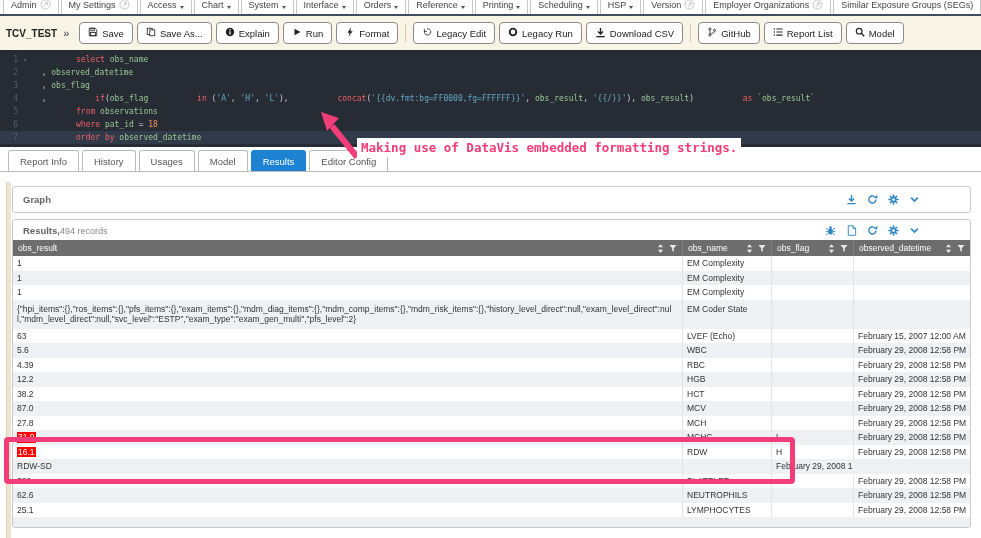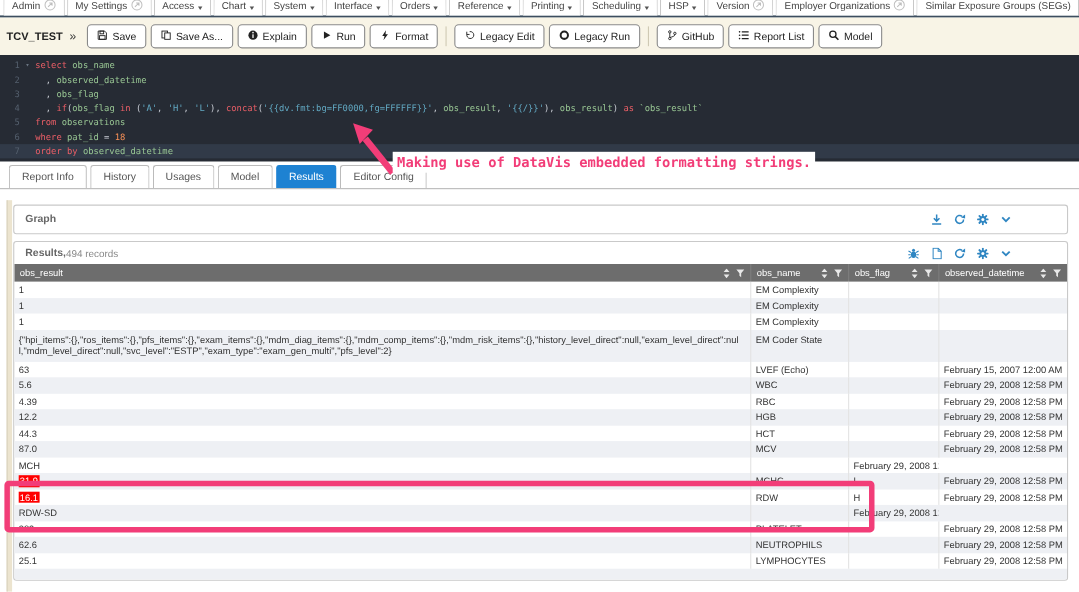--- a/index.html
+++ b/index.html
@@ -30,21 +30,21 @@
   .tb-sep { width: 1px; height: 18px; background: #cfc9b4; margin: 0 3px; }
 
   
   #editor { background: #262b34; height: 97px; padding: 3px 0 0 0; cursor: text; }
   .ed-line { display: flex; font-family: "DejaVu Sans Mono", monospace; font-size: 8px;
     line-height: 13px; white-space: pre; color: #c8ccd4; }
   .ed-line.active { background: #313a48; }
   .ed-ln { width: 18px; text-align: right; color: #545f6d; flex: none; }
   .ed-fold { width: 14px; text-align: center; color: #6b7683; font-size: 6px; flex: none; }
   .ed-code { flex: 1; }
-  .kw { color: #ec5f67; } .id { color: #99c794; } .str { color: #62a9c3; }
+  .kw { color: #ec5f67; margin-left: 44px; } .id { color: #99c794; } .str { color: #62a9c3; }
   .num { color: #f99157; } .pn { color: #c8ccd4; }
 
   
   #tabstrip { height: 25px; background: #fff; border-bottom: 1px solid #b9b9b9;
     display: flex; align-items: flex-end; gap: 3px; padding: 0 0 0 8px; }
   .strip-tab { background: #fff; border: 1px solid #bbb; border-bottom: none;
     border-radius: 3px 3px 0 0; padding: 0 11px; font-size: 9.5px; color: #555;
     height: 21px; display: inline-flex; align-items: center; cursor: pointer; }
   .strip-tab.active { background: #1e82d2; border-color: #1e82d2; color: #fff; }
 
@@ -215,20 +215,27 @@
             <path d="M3 4.9 A3.8 3.8 0 1 0 6 2.1" stroke="currentColor"></path>
           </svg></span>
         <span>Legacy Edit</span>
       </button>
       <button class="tb-btn">
         <span><svg width="10" height="10" viewBox="0 0 12 12" fill="none">
             <circle cx="6" cy="6" r="4" stroke="currentColor" stroke-width="2.2"></circle>
           </svg></span>
         <span>Legacy Run</span>
       </button>
+      <button class="tb-btn">
+        <span><svg width="11" height="11" viewBox="0 0 12 12" fill="none">
+            <path d="M6 1 v6 M3.2 4.8 L6 7.6 L8.8 4.8" stroke="currentColor" stroke-width="1.5"></path>
+            <path d="M1.5 10.5 h9" stroke="currentColor" stroke-width="1.5"></path>
+          </svg></span>
+        <span>Download CSV</span>
+      </button>
       <span class="tb-sep"></span>
       <button class="tb-btn">
         <span><svg width="10" height="10" viewBox="0 0 12 12" fill="none">
             <circle cx="3.5" cy="2.4" r="1.3" stroke="currentColor"></circle>
             <circle cx="3.5" cy="9.6" r="1.3" stroke="currentColor"></circle>
             <circle cx="9" cy="4" r="1.3" stroke="currentColor"></circle>
             <path d="M3.5 3.7 v4.6 M9 5.3 C9 7.5 6 7.5 3.8 8.6" stroke="currentColor"></path>
           </svg></span>
         <span>GitHub</span>
       </button>
@@ -464,32 +471,33 @@
           <div class="td"></div>
           <div class="td">February 29, 2008 12:58 PM</div>
         </div>
         <div class="tr">
           <div class="td">12.2</div>
           <div class="td">HGB</div>
           <div class="td"></div>
           <div class="td">February 29, 2008 12:58 PM</div>
         </div>
         <div class="tr">
-          <div class="td">44.3</div>
+          <div class="td">38.2</div>
           <div class="td">HCT</div>
           <div class="td"></div>
           <div class="td">February 29, 2008 12:58 PM</div>
         </div>
         <div class="tr">
           <div class="td">87.0</div>
           <div class="td">MCV</div>
           <div class="td"></div>
           <div class="td">February 29, 2008 12:58 PM</div>
         </div>
         <div class="tr">
+          <div class="td">27.8</div>
           <div class="td">MCH</div>
           <div class="td"></div>
           <div class="td">February 29, 2008 12:58 PM</div>
         </div>
         <div class="tr">
           <div class="td"><span class="red-chip" style="background: rgb(255, 0, 0); color: rgb(255, 255, 255);">31.9</span></div>
           <div class="td">MCHC</div>
           <div class="td">L</div>
           <div class="td">February 29, 2008 12:58 PM</div>
         </div>

